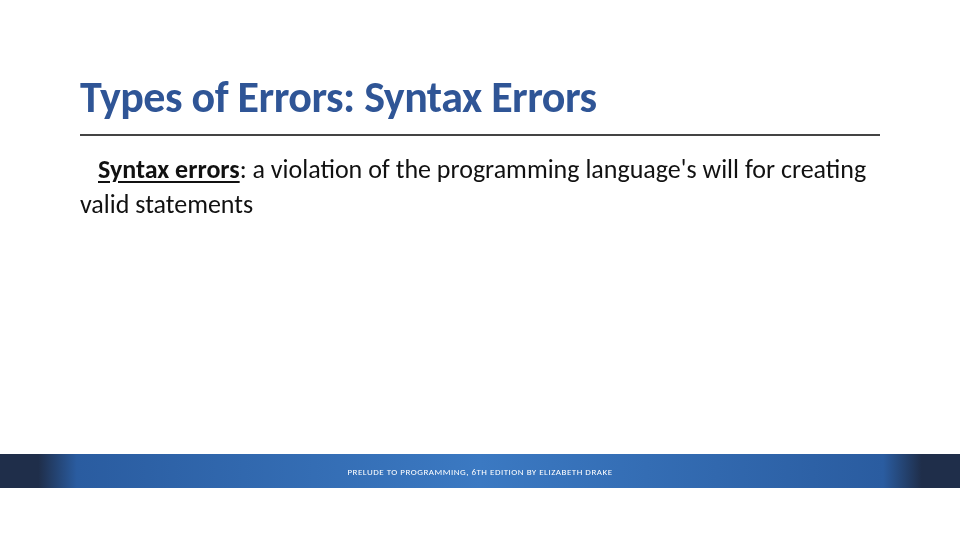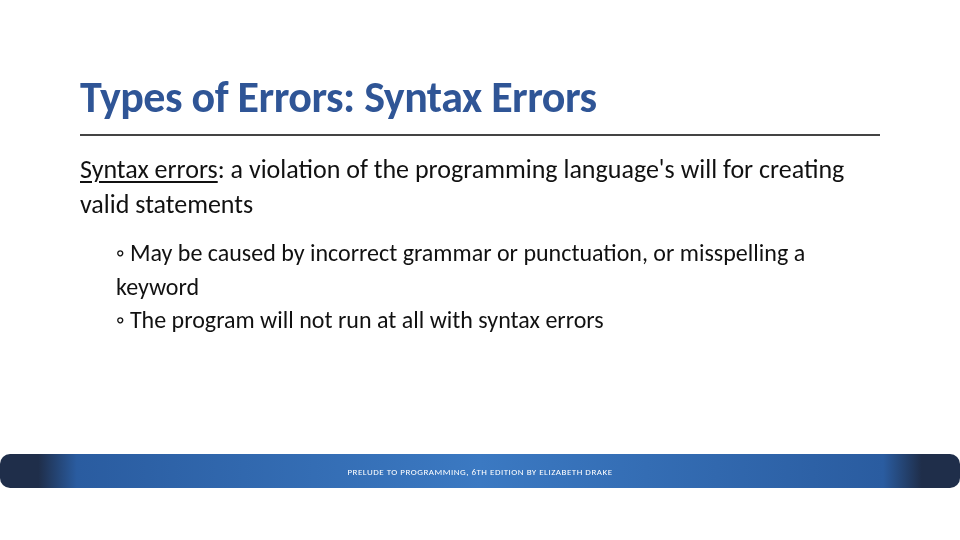--- a/index.html
+++ b/index.html
@@ -2,42 +2,38 @@
 <html><head>
 <meta charset="utf-8">
 <style>
   * { margin: 0; padding: 0; box-sizing: border-box; }
   html, body { width: 960px; height: 540px; overflow: hidden; font-family: "Segoe UI", "Calibri", Arial, sans-serif; background: #fff; color: #222; }
   .slide { position: relative; width: 960px; height: 508px; }
   .content { padding: 70px 80px 0 80px; }
   .title { font-size: 44px; font-weight: 600; color: #2f5596; letter-spacing: -0.5px; }
   .hr { border: none; border-top: 2px solid #444; margin-top: 10px; }
   .body-block { margin-top: 16px; font-size: 26px; line-height: 1.35; color: #111; }
-  .term { font-weight: 400; text-decoration: underline; text-underline-offset: 3px; }
+  .term { font-weight: 700; text-decoration: underline; text-underline-offset: 3px; margin-left: 18px; }
   .sub-block { margin-top: 14px; padding-left: 36px; font-size: 24px; line-height: 1.4; color: #111; }
   .sub-item { display: block; }
   .sub-item::before { content: "◦ "; color: #111; }
   .footer-band {
     position: absolute; left: 0; right: 0; bottom: 20px; height: 34px;
     background: linear-gradient(to right, #1f2e4a 0%, #1f2e4a 4%, #2a5ca0 8%, #3b79c2 50%, #2a5ca0 92%, #1f2e4a 96%, #1f2e4a 100%);
-    display: flex; align-items: center; justify-content: center; border-radius: 10px;
+    display: flex; align-items: center; justify-content: center;
   }
   .footer-text { font-size: 9px; letter-spacing: 0.5px; color: #fff; text-align: center; }
 </style>
 </head>
 <body>
 
 <div class="slide">
   <div class="content">
     <h1 class="title">Types of Errors: Syntax Errors</h1>
     <hr class="hr">
     <div class="body-block">
       <span class="term">Syntax errors</span><span>: a violation of the programming language's will for creating valid statements</span>
     </div>
-    <div class="sub-block">
-      <span class="sub-item">May be caused by incorrect grammar or punctuation, or misspelling a keyword</span>
-      <span class="sub-item">The program will not run at all with syntax errors</span>
-    </div>
   </div>
   <div class="footer-band">
     <div class="footer-text">PRELUDE TO PROGRAMMING, 6TH EDITION BY ELIZABETH DRAKE</div>
   </div>
 </div>
 
 </body></html>

